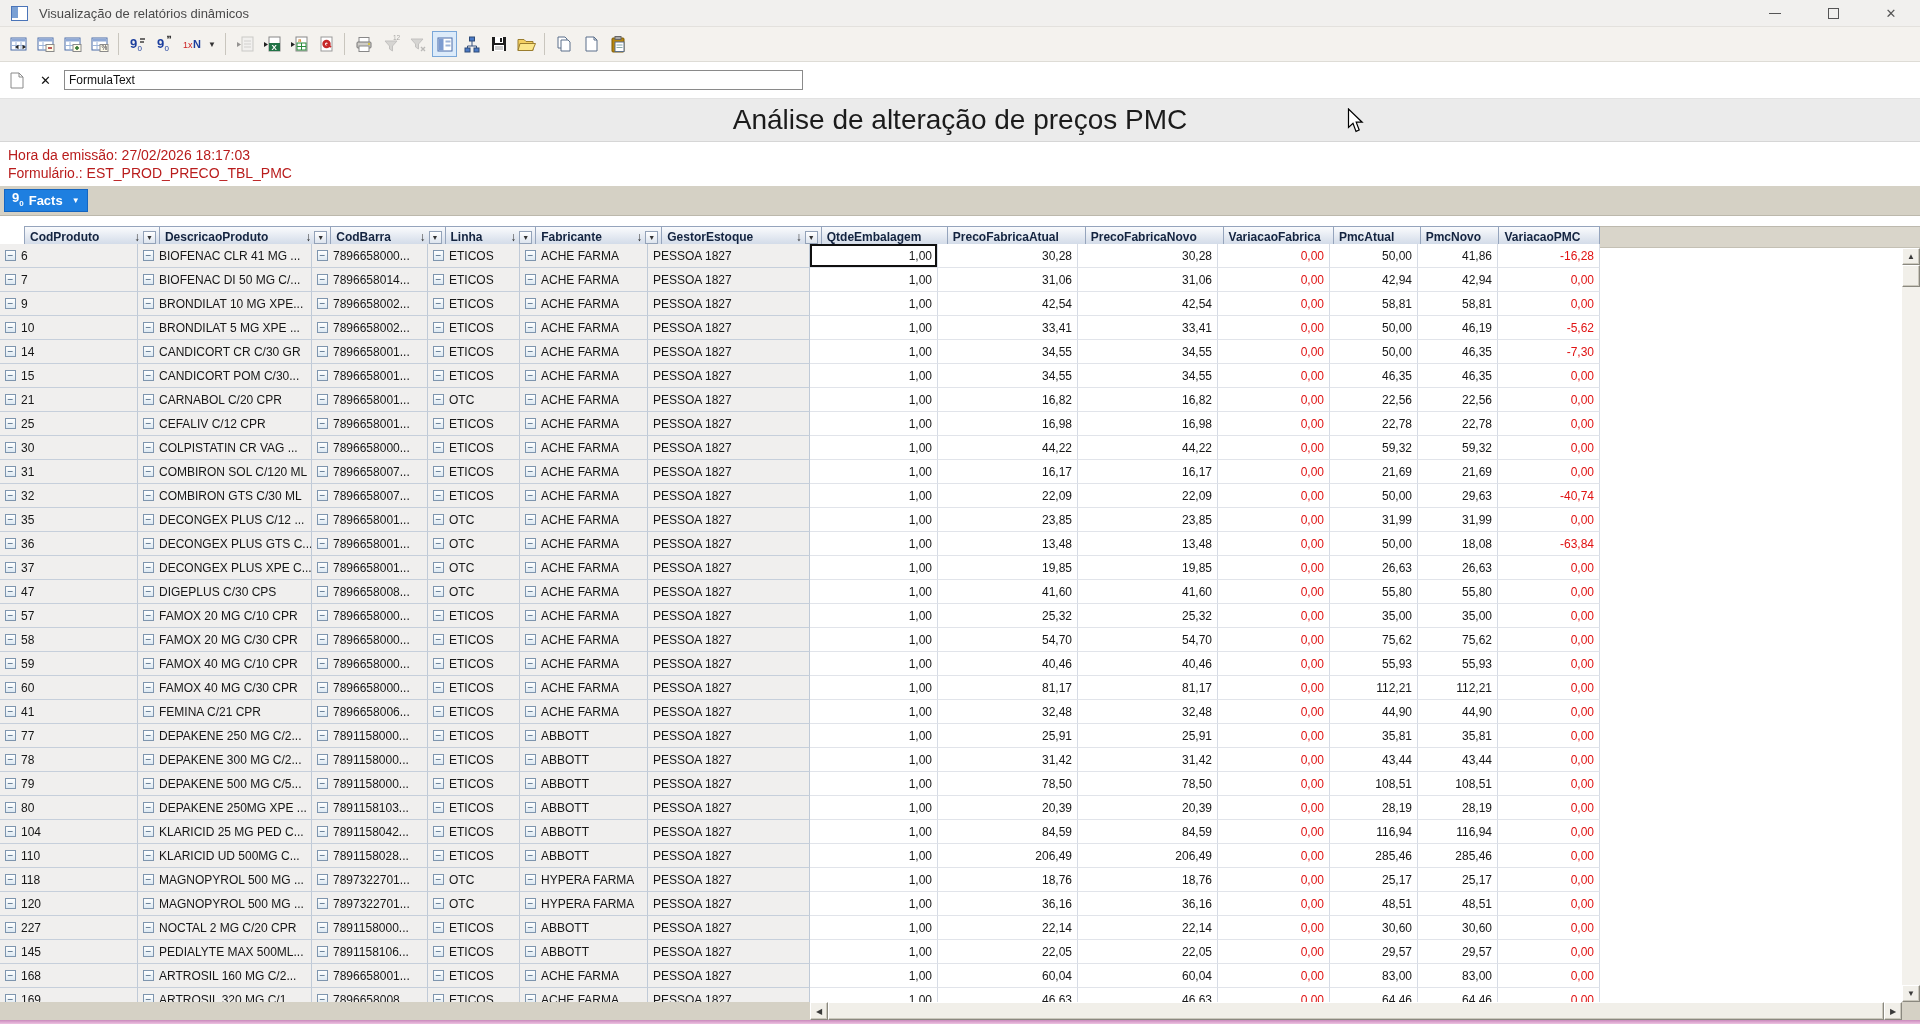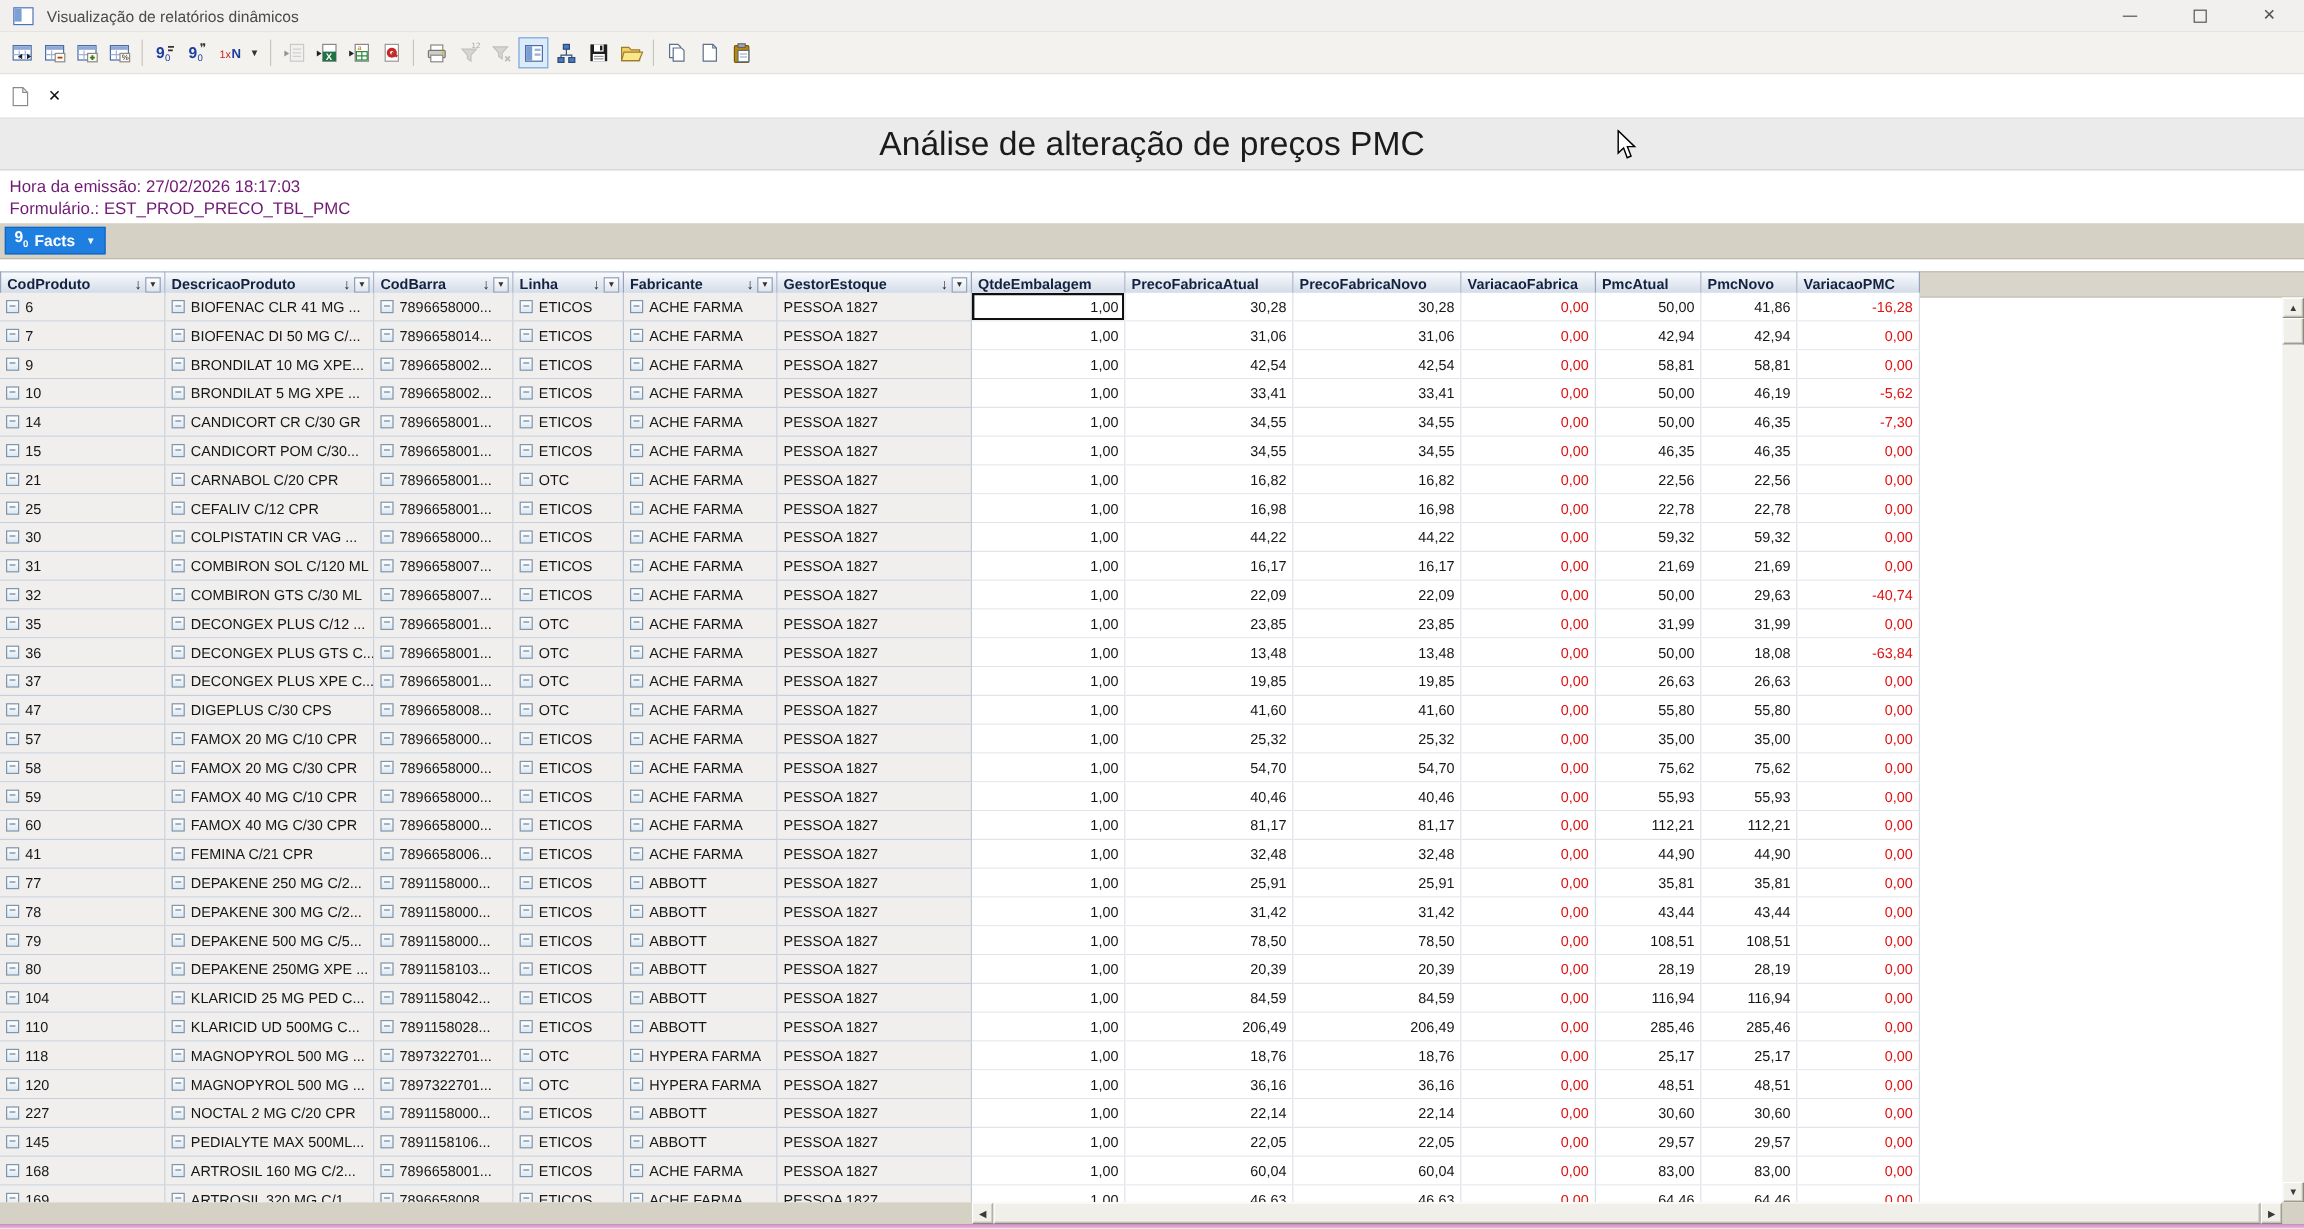--- a/index.html
+++ b/index.html
@@ -28,33 +28,33 @@
 
   
   .formularow{position:absolute;top:62px;left:0;width:1920px;height:36px;background:#fff;display:flex;align-items:center;}
   .f-sheet{margin-left:10px;}
   .f-cancel{margin-left:16px;font-size:13px;font-weight:bold;color:#111;}
   .f-input{margin-left:13px;width:739px;height:20px;border:1px solid #8a8a8a;font-size:12px;padding:0 4px;font-family:"Liberation Sans","DejaVu Sans",sans-serif;color:#111;box-sizing:border-box;}
 
   
   .titleband{position:absolute;top:98px;left:0;width:1920px;height:44px;background:#ebebeb;border-top:1px solid #e2e2e2;border-bottom:1px solid #d6d6d6;display:flex;align-items:center;justify-content:center;box-sizing:border-box;}
   .reporttitle{font-size:28px;color:#1b1b1b;}
-  .inforegion{position:absolute;top:146px;left:8px;font-size:14px;color:#701a75;line-height:18px;}
+  .inforegion{position:absolute;top:146px;left:8px;font-size:14px;color:#b91c1c;line-height:18px;}
 
   
   .factsband{position:absolute;top:186px;left:0;width:1920px;height:30px;background:#d5d1c5;border-bottom:1px solid #bcb8ac;box-sizing:border-box;}
   .factsbtn{position:absolute;left:4px;top:3px;height:23px;min-width:84px;background:#1e7fe0;color:#fff;display:flex;align-items:center;padding:0 7px;box-sizing:border-box;border:1px solid #1565c0;}
   .f9{font-size:13px;font-weight:bold;line-height:10px;}
   .f9 sub{font-size:8px;}
   .factslabel{font-size:13px;font-weight:bold;margin-left:5px;}
   .factscaret{font-size:8px;margin-left:9px;}
 
   
   .grid{position:absolute;top:226px;left:0;width:1600px;height:776px;overflow:hidden;background:#fff;}
-  .ghead{display:flex;height:18px;}
+  .ghead{display:flex;height:18px;padding-left:24px;}
   .hcell{box-sizing:border-box;height:22px;display:flex;align-items:center;padding:0 3px 0 5px;font-weight:bold;font-size:12px;color:#13233f;background:linear-gradient(#fafbfd,#ccd6e5);border-right:1px solid #95a4bc;border-top:1px solid #95a4bc;border-bottom:1px solid #8795ad;overflow:hidden;white-space:nowrap;}
   .hcell:first-child{border-left:1px solid #95a4bc;}
   .sorticon{margin-left:auto;font-size:12px;font-weight:normal;color:#2a2a2a;}
   .ddicon{margin-left:3px;width:13px;height:13px;flex:none;background:linear-gradient(#ffffff,#dde4ee);border:1px solid #93a2b8;font-size:7px;color:#333;display:flex;align-items:center;justify-content:center;box-sizing:border-box;}
   .grow{display:flex;height:24px;}
   .gcell{box-sizing:border-box;height:24px;display:flex;align-items:center;padding:0 5px;font-size:12px;color:#161616;overflow:hidden;white-space:nowrap;}
   .gleft{background:#f0efee;border-right:1px solid #c0cad7;border-bottom:1px solid #c6cfdb;}
   .gnum{background:#fff;border-right:1px solid #d7dce5;border-bottom:1px solid #e1e4ea;justify-content:flex-end;}
   .gred{color:#e01212;}
   .gsel{box-shadow:inset 0 0 0 2px #101010;}
@@ -277,20 +277,21 @@
         </svg>
       </button>
   </div>
 
   <div class="formularow">
     <svg class="f-sheet" width="14" height="17" viewBox="0 0 14 17">
         <path d="M1 1 h8 l4 4 v11 h-12 z" fill="#fff" stroke="#8a8a8a"></path>
         <path d="M9 1 v4 h4" fill="none" stroke="#8a8a8a"></path>
       </svg>
     <span class="f-cancel">✕</span>
+    <input class="f-input" type="text" value="FormulaText" style="">
   </div>
 
   <div class="titleband">
     <span class="reporttitle">Análise de alteração de preços PMC</span>
   </div>
 
   <div class="inforegion">
     <div>Hora da emissão: 27/02/2026 18:17:03</div>
     <div>Formulário.: EST_PROD_PRECO_TBL_PMC</div>
   </div>

